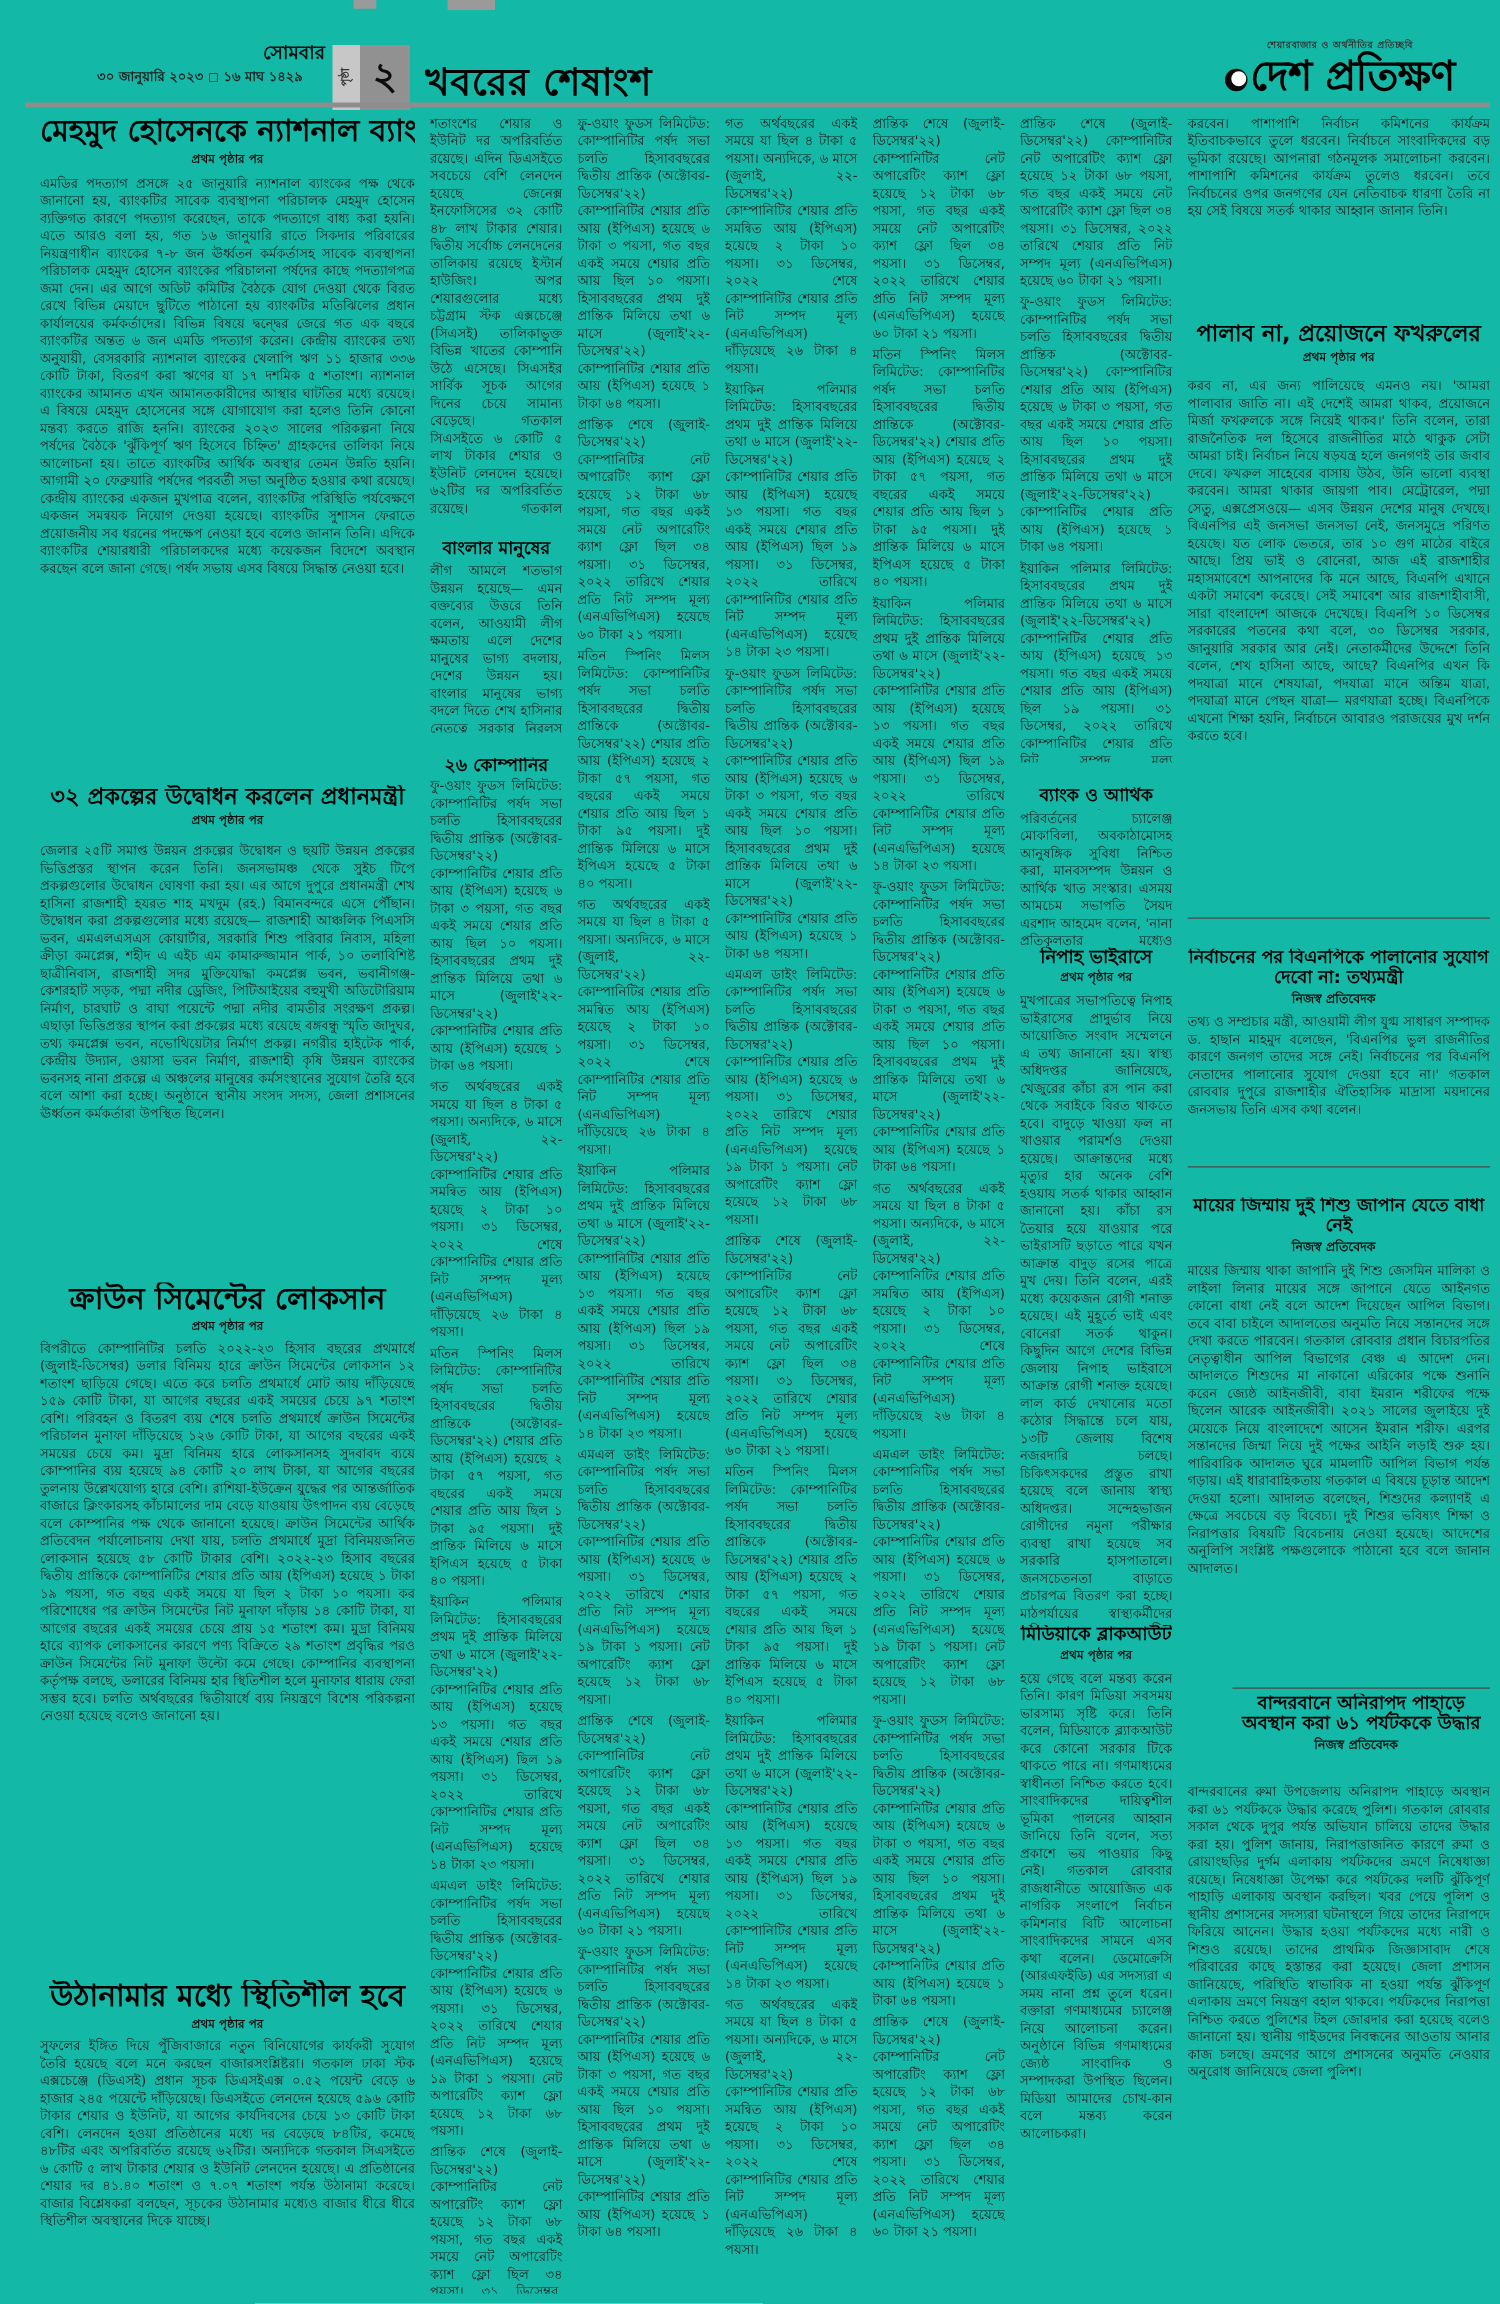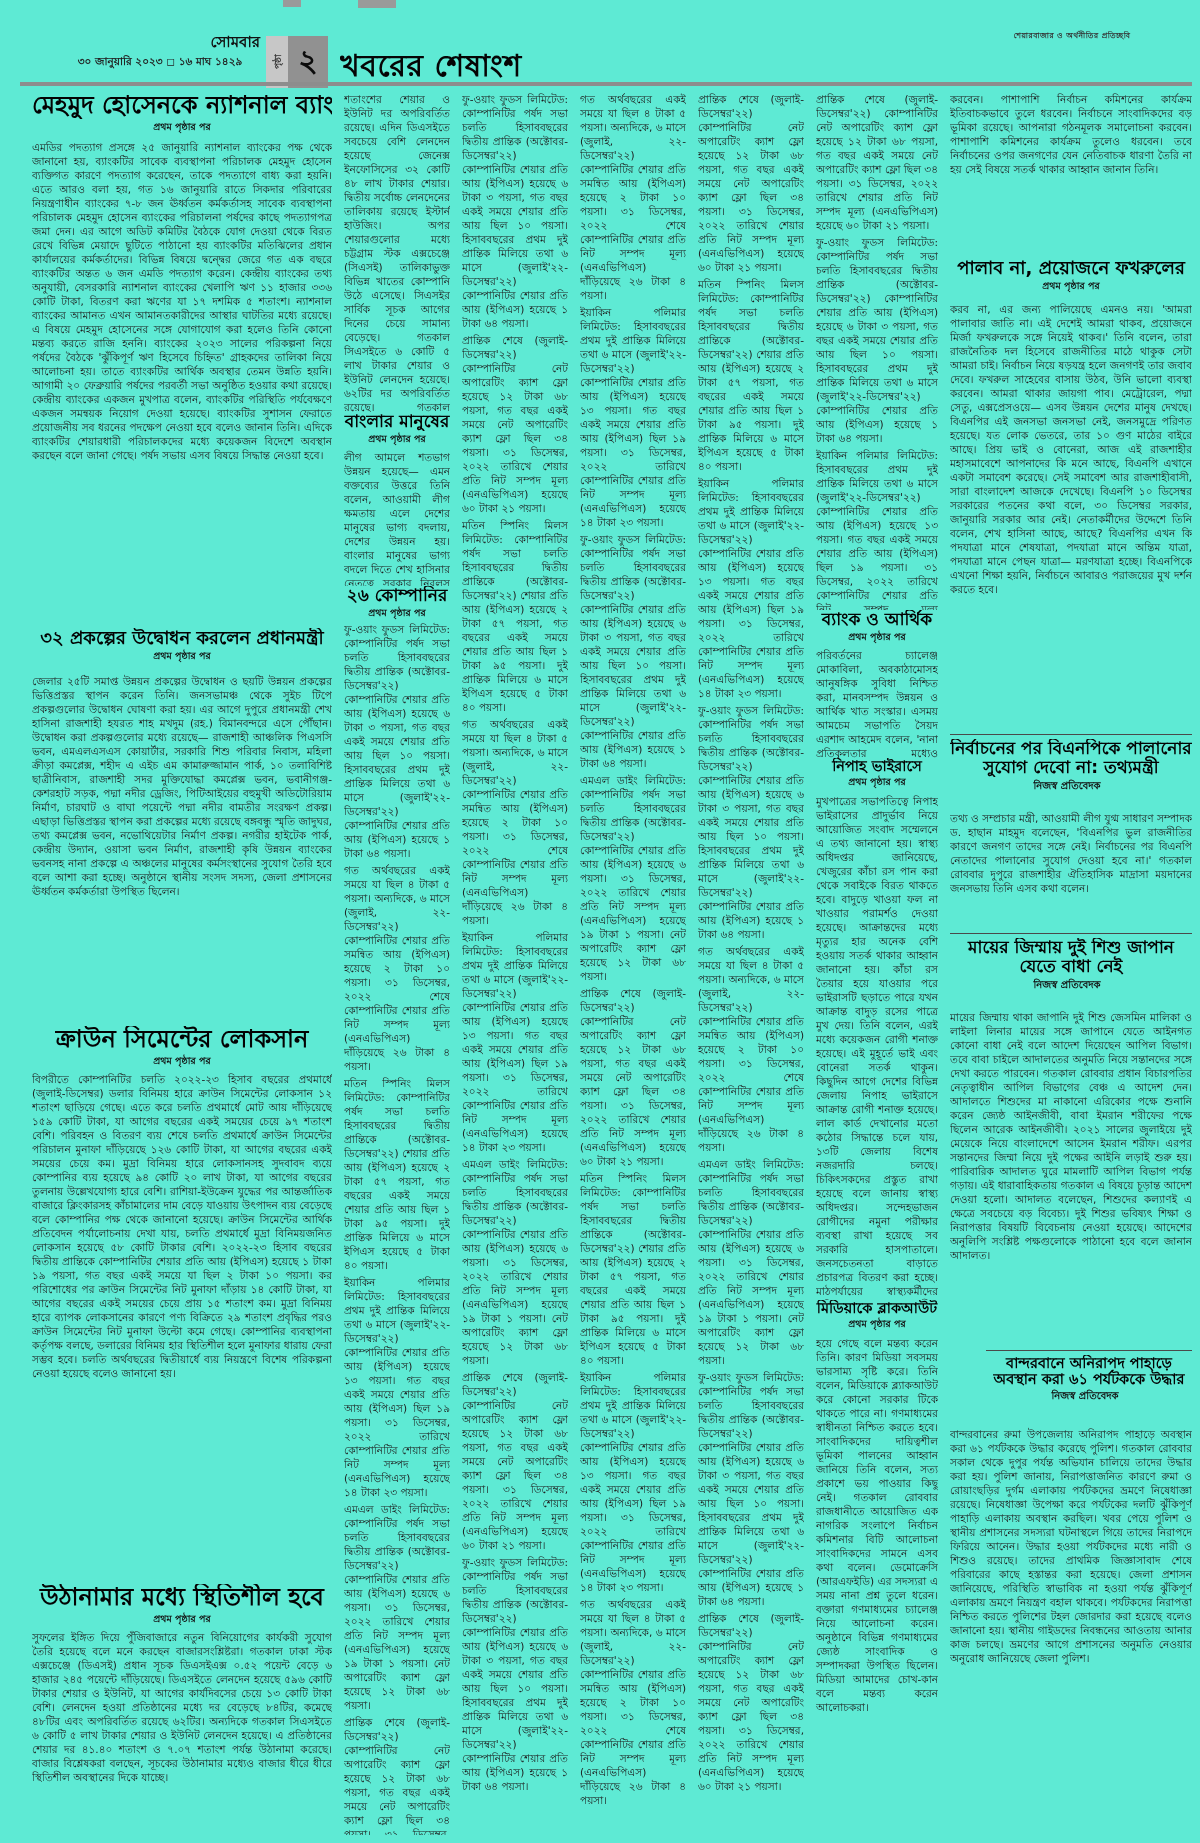--- a/index.html
+++ b/index.html
@@ -1,18 +1,18 @@
 <!DOCTYPE html>
 <html lang="bn"><head>
 <meta charset="utf-8">
 <style>
   html,body{margin:0;padding:0;background:#e8e8e8;}
   .page{
     position:relative;width:1200px;height:1843px;margin:0 auto;
-    background:#5eead4;color:#1b1b1b;overflow:hidden;
+    background:#14b8a6;color:#1b1b1b;overflow:hidden;
     font-family:"DejaVu Sans","Liberation Sans",sans-serif;
   }
   
   .regmark{position:absolute;background:#9a9a9a;}
   .hdr-date{position:absolute;left:60px;top:33px;width:200px;text-align:right;}
   .hdr-day{font-weight:bold;font-size:15px;line-height:18px;color:#111;}
   .hdr-dateline{font-size:10.5px;font-weight:bold;color:#222;margin-top:3px;text-align:center;}
   .page-badge{position:absolute;left:266px;top:36px;display:flex;height:52px;}
   .page-badge .vlabel{
     width:22px;background:#c7c7c7;color:#333;font-size:9px;font-weight:bold;
@@ -52,21 +52,21 @@
   .col-f{left:816px;width:122px;}
   .col-g{left:950px;width:242px;}
   .body{overflow:hidden;text-align:justify;font-size:10.5px;line-height:14px;color:#1c1c1c;flex-shrink:0;}
   .body p{margin:0 0 3px 0;}
   .grow{flex:1 1 auto;}
   .head{flex-shrink:0;overflow:hidden;text-align:center;}
   .hl{font-weight:bold;color:#030303;line-height:1.12;white-space:nowrap;overflow:hidden;}
   .hl.wrap{white-space:normal;}
   .hl-xl{font-size:24px;}
   .hl-lg{font-size:18px;}
-  .hl-md{font-size:17px;}
+  .hl-md{font-size:14px;margin-top:20px;}
   .hl-sm{font-size:14.5px;}
   .cont{font-size:9.5px;font-weight:bold;color:#111;margin:1px 0 3px 0;}
   .rep{font-size:10px;font-weight:bold;color:#111;text-align:center;margin:1px 8px 3px 0;}
   .ruled{border-top:1.5px solid #4a4a4a;padding-top:4px;margin-top:2px;}
   .h-mehmud{height:48px;}  .b-mehmud{height:488px;}
   .h-projects{height:46px;} .b-projects{height:352px;}
   .h-crown{height:46px;}    .b-crown{height:512px;}
   .h-uthanama{height:46px;}
   .b-btop{height:320px;}    .h-banglar{height:38px;} .b-banglar{height:136px;} .h-companies{height:36px;}
   .b-ftop{height:518px;}    .h-bank{height:38px;}    .b-bank{height:110px;}
@@ -91,20 +91,21 @@
 
   <div class="page-badge">
     <div class="vlabel">পৃষ্ঠা</div>
     <div class="num">২</div>
   </div>
 
   <div class="section-title">খবরের শেষাংশ</div>
 
   <div class="logo">
     <div class="tagline">শেয়ারবাজার ও অর্থনীতির প্রতিচ্ছবি</div>
+    <div class="wordmark"><span class="crescent"></span><span>দেশ প্রতিক্ষণ</span></div>
   </div>
 
   <div class="hdr-rule"></div>
 
   <div class="col col-a">
     <div class="head h-mehmud">
       <div class="hl hl-xl">মেহমুদ হোসেনকে ন্যাশনাল ব্যাংকে</div>
       <div class="cont">প্রথম পৃষ্ঠার পর</div>
     </div>
     <div class="body b-mehmud">

